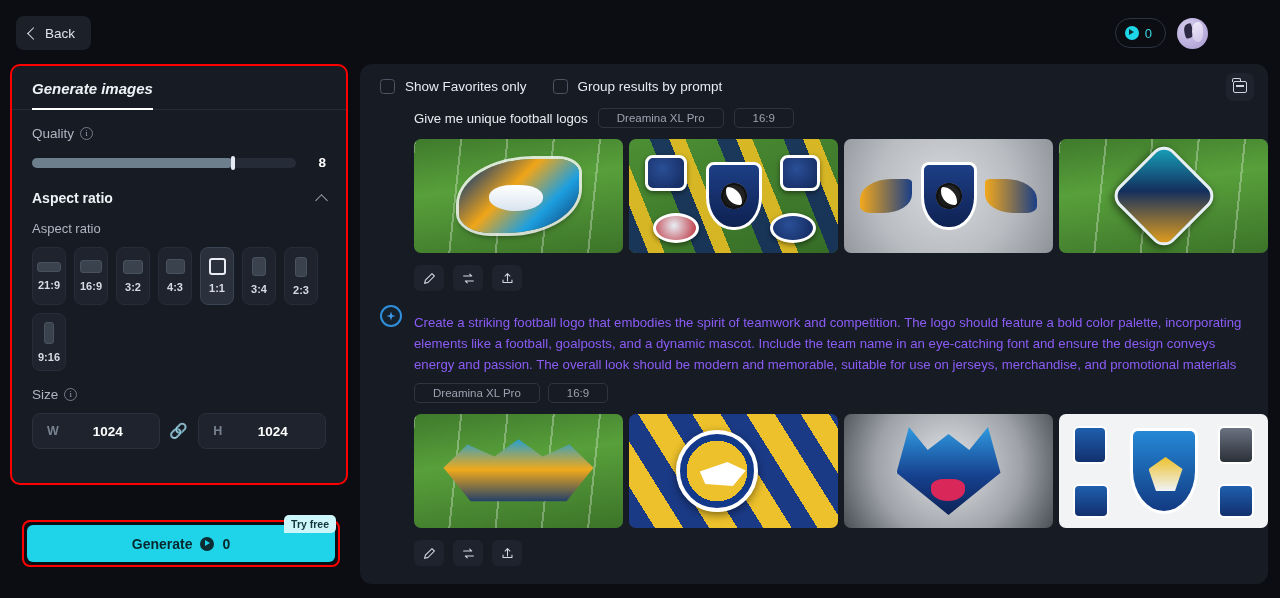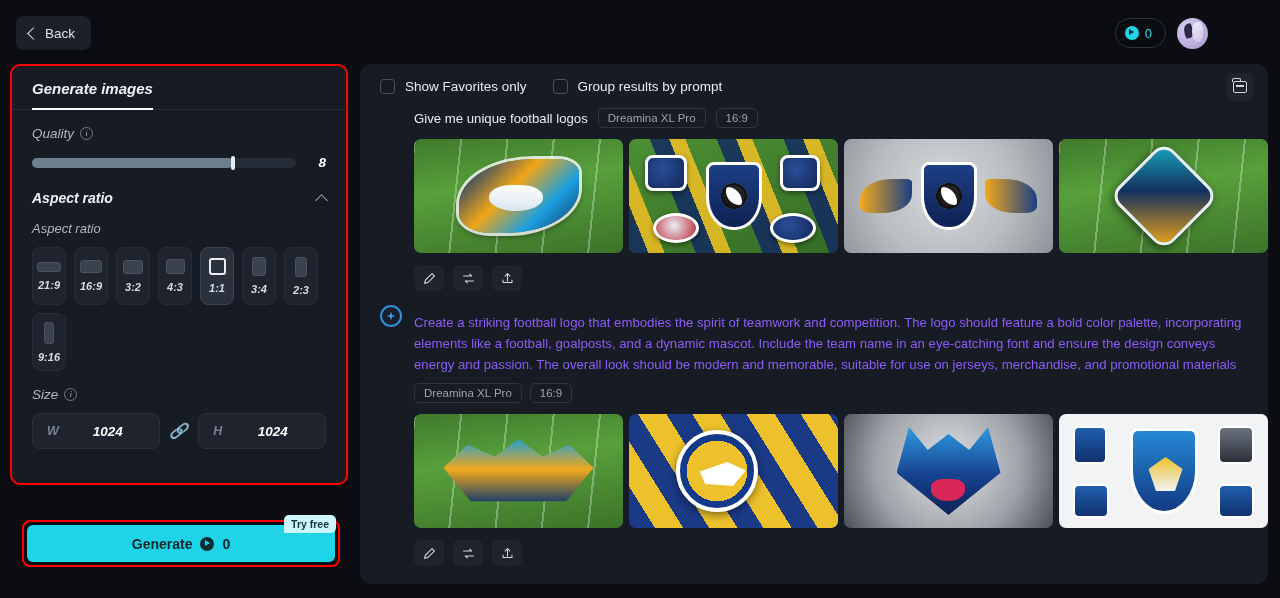--- a/index.html
+++ b/index.html
@@ -62,21 +62,21 @@
   .left-panel {
     position: absolute; left: 10px; top: 64px; width: 338px; height: 421px;
     background: #171b24; border: 2px solid #ff0000; border-radius: 10px;
     overflow: hidden;
   }
   .panel-tabs { padding: 14px 32px 0 20px; font-style: italic; }
   .tab-label { color: #eef1f6; font-size: 15px; font-weight: bold;
     display: inline-block; padding-bottom: 11px; border-bottom: 2.5px solid #ffffff; }
   .tab-divider { height: 1px; background: #262c37; margin-top: -1px; }
 
-  .section { padding: 0 20px; font-style: italic; }
+  .section { padding: 0 20px; }
   .row-label { display: flex; align-items: center; gap: 6px;
     color: #aeb6c2; font-size: 13.5px; margin-top: 16px; }
   .info-i {
     width: 13px; height: 13px; border-radius: 50%; border: 1.2px solid #717b89;
     color: #9aa3b0; font-size: 9px; line-height: 11px; text-align: center;
     font-family: "Liberation Serif", serif; flex: none;
   }
   .slider-row { display: flex; align-items: center; gap: 14px; margin-top: 14px; }
   .slider-track { flex: 1; height: 10px; border-radius: 5px; background: #262c37;
     position: relative; cursor: pointer; }
@@ -176,21 +176,21 @@
   .spark { width: 9px; height: 9px; background: #3f9bea;
     clip-path: polygon(50% 0%, 62% 38%, 100% 50%, 62% 62%, 50% 100%, 38% 62%, 0% 50%, 38% 38%); }
   .prompt-body { flex: 1; min-width: 0; }
   .bot-meta { display: flex; align-items: baseline; gap: 9px; }
   .bot-name { color: #ffffff; font-size: 13px; font-weight: bold; }
   .bot-time { color: #7d8794; font-size: 12px; }
   .prompt-text { color: #8b5cf6; font-size: 13.2px; line-height: 21px; margin-top: 7px; }
   .prompt-title { color: #e8ecf2; font-size: 13.2px; }
   .tag-row { display: flex; gap: 8px; align-items: center; }
   .tag { border: 1px solid #2f3540; border-radius: 5px; color: #9ba3b0;
-    font-size: 11.5px; padding: 3px 9px; }
+    font-size: 11.5px; padding: 3px 18px; }
   .title-line { display: flex; align-items: center; gap: 10px; }
 
   .img-row { display: flex; gap: 6px; margin-top: 11px; }
   .thumb { width: 209px; height: 114px; border-radius: 7px; overflow: hidden;
     position: relative; cursor: pointer; background: #223; flex: none; }
 
   .act-row { display: flex; gap: 9px; margin-top: 12px; }
   .act-btn { width: 30px; height: 26px; border-radius: 6px; background: #1e232d;
     display: flex; align-items: center; justify-content: center; cursor: pointer; }
 

